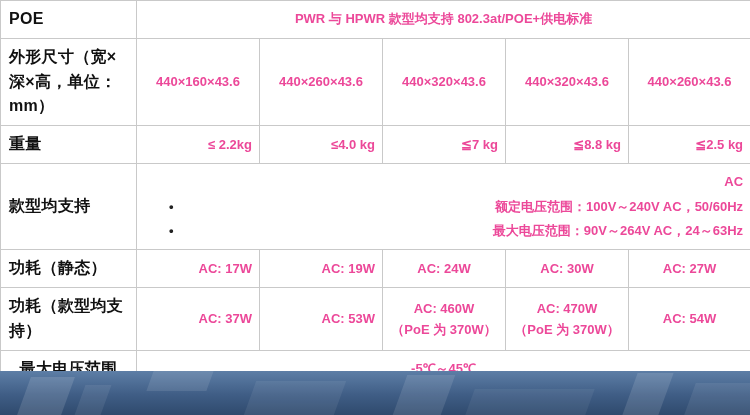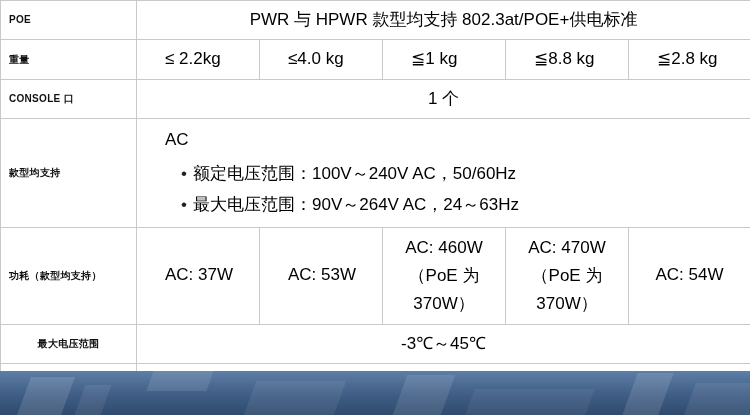--- a/index.html
+++ b/index.html
@@ -28,38 +28,39 @@
   }
   table.spec td {
     border: 1px solid #c9c9c9;
     padding: 6px 7px;
     vertical-align: middle;
     line-height: 1.55;
   }
   td.label {
     width: 136px;
     font-weight: bold;
-    font-size: 10px;
+    font-size: 16px;
     text-align: center;
     background: #fff;
     color: #111;
     letter-spacing: 0.3px;
   }
   td.label.left {
     text-align: left;
     padding-left: 8px;
   }
   td.val {
     text-align: center;
-    color: #000000;
-    font-size: 17px;
+    color: #ec4899;
+    font-size: 13px;
+    font-weight: bold;
   }
   td.val.left {
-    text-align: left;
-    padding-left: 28px;
+    text-align: right;
+    padding-left: 16px;
   }
   .first-row td {
     border-top: 1px solid #c9c9c9;
   }
   ul.bullets {
     margin: 2px 0 0 0;
     padding-left: 16px;
     list-style: none;
   }
   ul.bullets li {
@@ -115,65 +116,77 @@
       <col style="width:123px">
       <col style="width:122px">
     </colgroup>
     <tbody>
 
       <tr class="first-row">
         <td class="label left">POE</td>
         <td class="val" colspan="5">PWR 与 HPWR 款型均支持 802.3at/POE+供电标准</td>
       </tr>
 
+      <tr>
+        <td class="label left">外形尺寸（宽×深×高，单位：mm）</td>
+        <td class="val">440×160×43.6</td>
+        <td class="val">440×260×43.6</td>
+        <td class="val">440×320×43.6</td>
+        <td class="val">440×320×43.6</td>
+        <td class="val">440×260×43.6</td>
+      </tr>
 
       <tr>
         <td class="label left">重量</td>
         <td class="val left">≤ 2.2kg</td>
         <td class="val left">≤4.0 kg</td>
-        <td class="val left">≦1 kg</td>
+        <td class="val left">≦7 kg</td>
         <td class="val left">≦8.8 kg</td>
-        <td class="val left">≦2.8 kg</td>
-      </tr>
-
-      <tr>
-        <td class="label left">CONSOLE 口</td>
-        <td class="val" colspan="5">1 个</td>
-      </tr>
+        <td class="val left">≦2.5 kg</td>
+      </tr>
+
 
       <tr>
         <td class="label left">款型均支持</td>
         <td class="val left" colspan="5">
           <div class="ac-head">AC</div>
           <ul class="bullets">
             <li>额定电压范围：100V～240V AC，50/60Hz</li>
             <li>最大电压范围：90V～264V AC，24～63Hz</li>
           </ul>
         </td>
       </tr>
 
+      <tr>
+        <td class="label left">功耗（静态）</td>
+        <td class="val left">AC: 17W</td>
+        <td class="val left">AC: 19W</td>
+        <td class="val">AC: 24W</td>
+        <td class="val">AC: 30W</td>
+        <td class="val">AC: 27W</td>
+      </tr>
 
       <tr>
         <td class="label left">功耗（款型均支持）</td>
         <td class="val left">AC: 37W</td>
         <td class="val left">AC: 53W</td>
         <td class="val two-line">
           <div>AC: 460W</div>
           <div>（PoE 为 370W）</div>
         </td>
         <td class="val two-line">
           <div>AC: 470W</div>
           <div>（PoE 为 370W）</div>
         </td>
         <td class="val">AC: 54W</td>
       </tr>
 
       <tr>
         <td class="label">最大电压范围</td>
-        <td class="val" colspan="5">-3℃～45℃</td>
+        <td class="val" colspan="5">-5℃～45℃</td>
       </tr>
 
       <tr>
         <td class="label">工作环境相对湿度（非凝露）</td>
         <td class="val" colspan="5">5%～95%</td>
       </tr>
 
     </tbody>
   </table>
 

